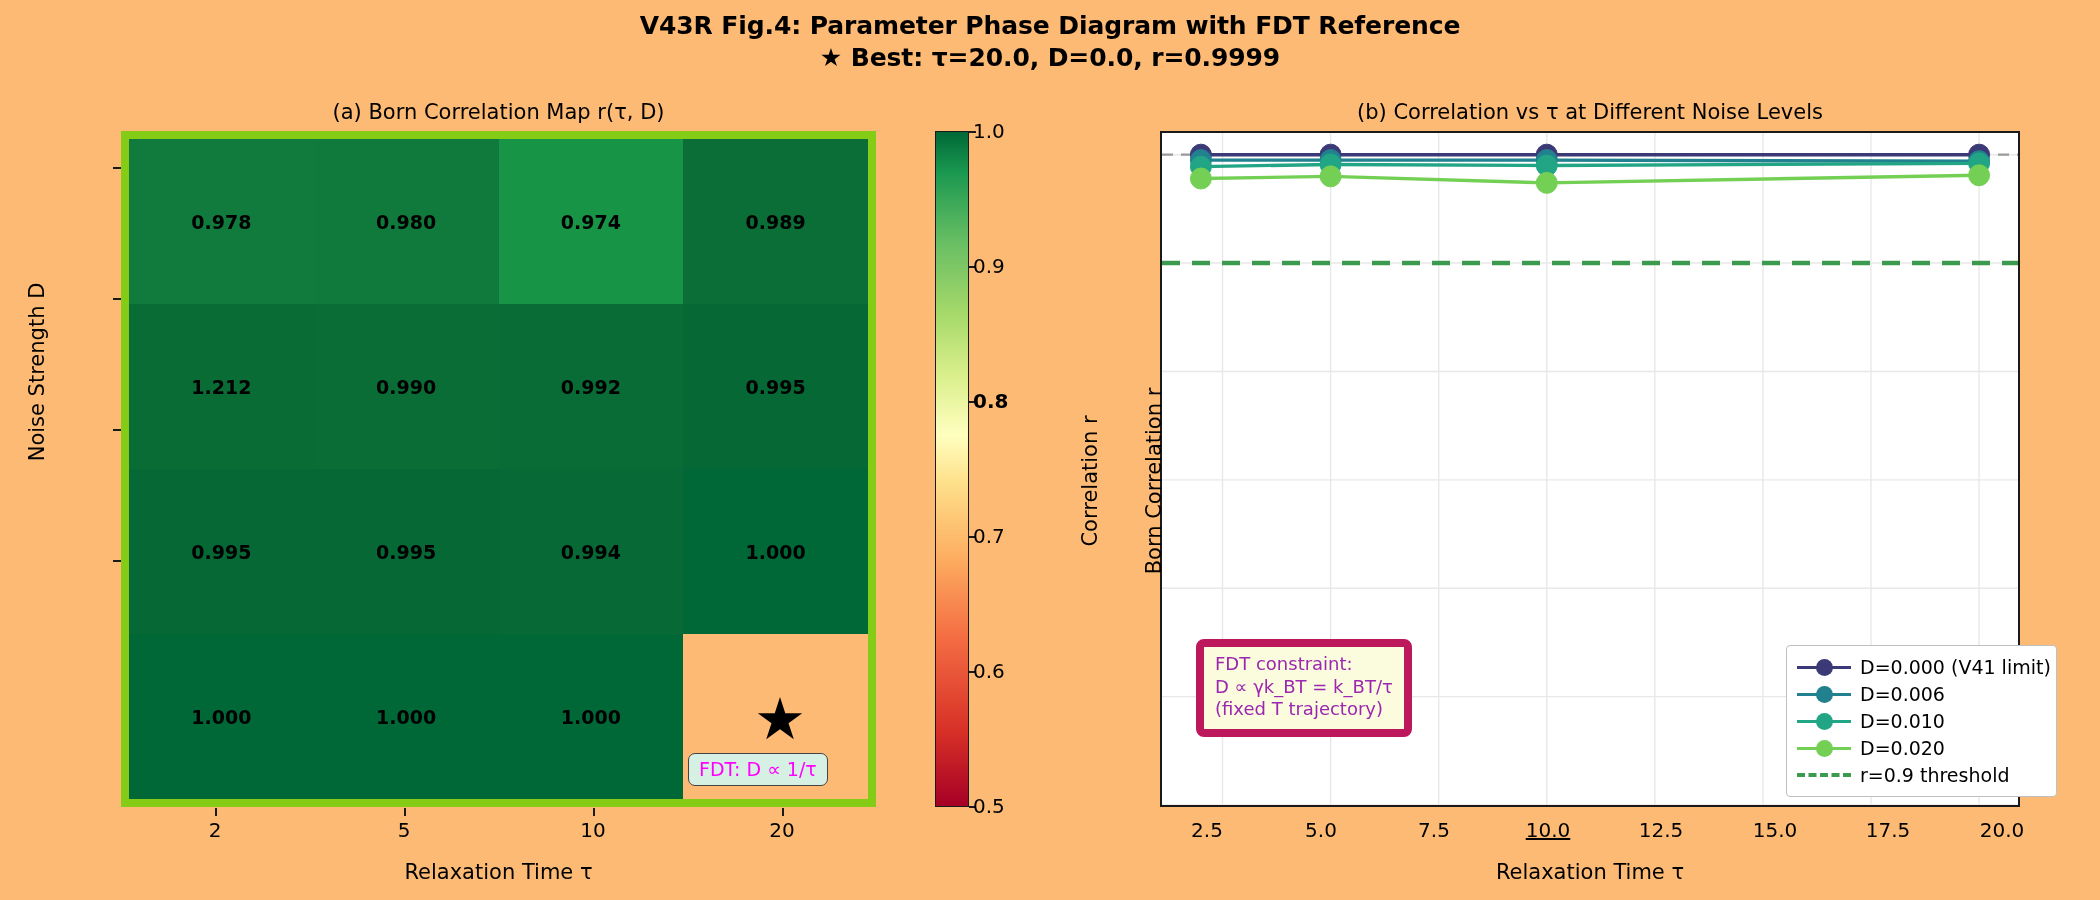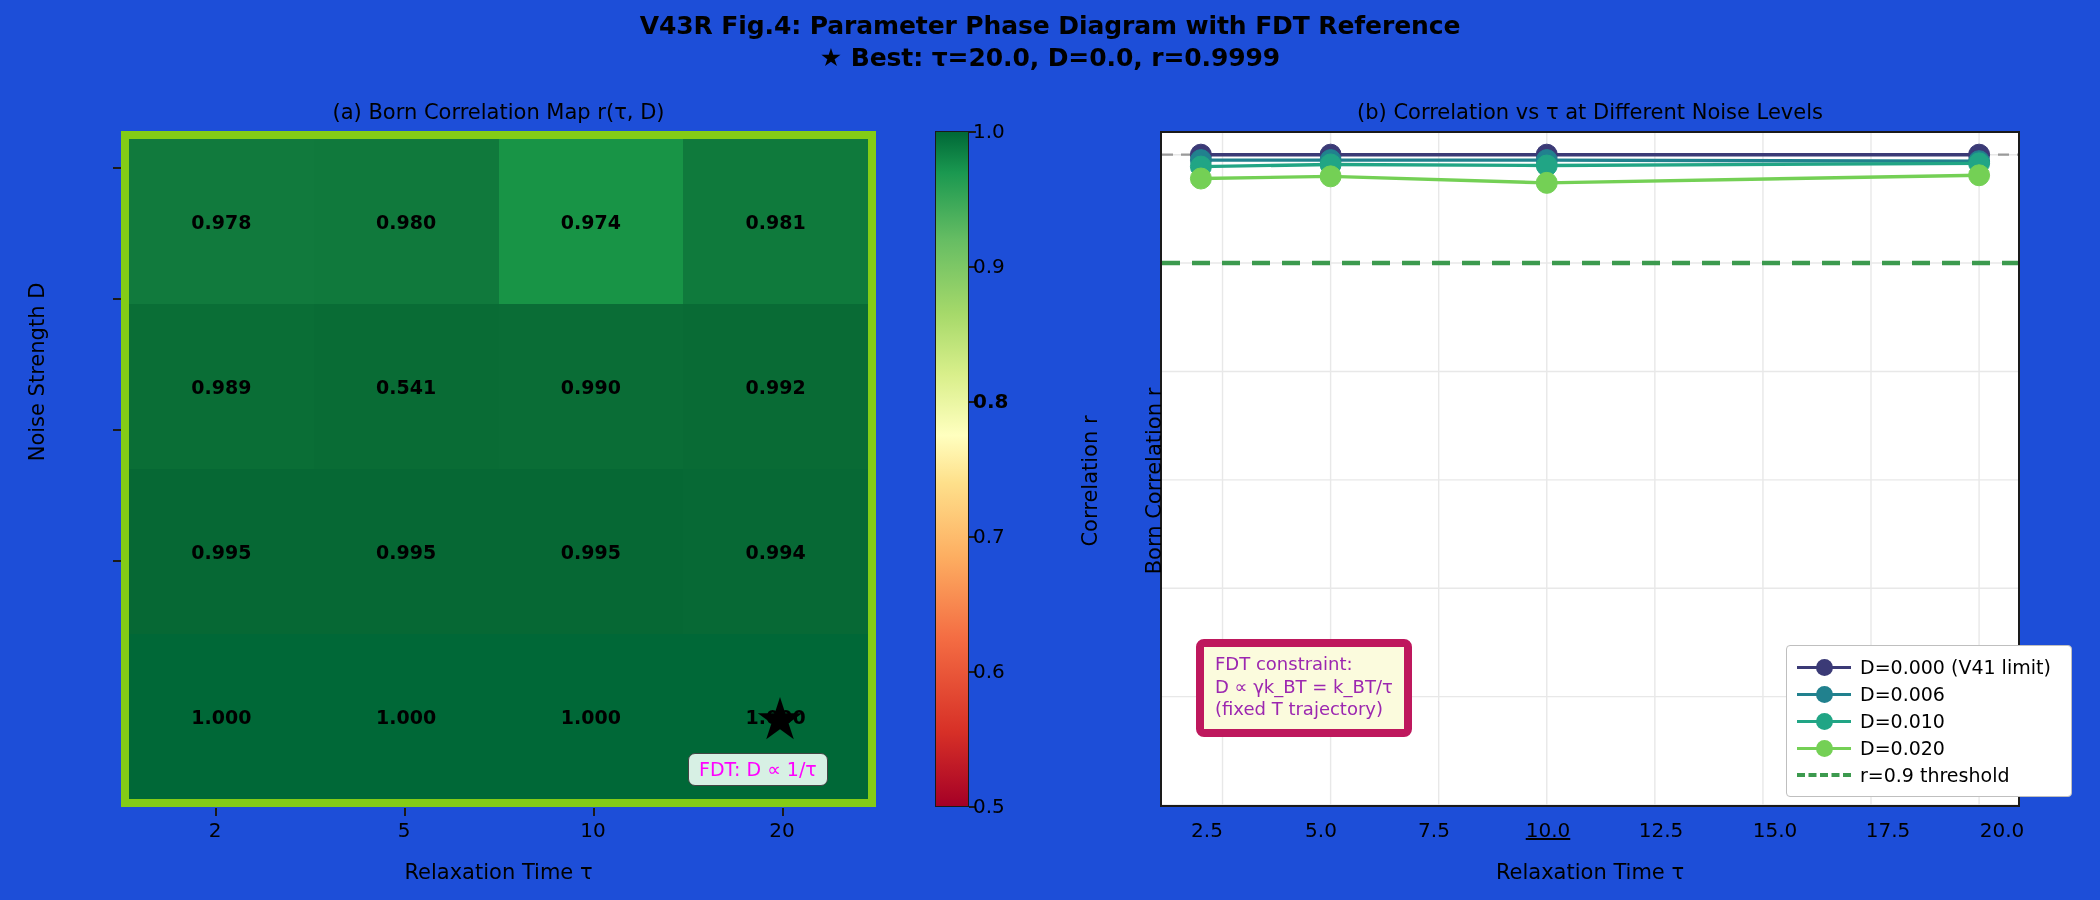--- a/index.html
+++ b/index.html
@@ -6,21 +6,21 @@
   html, body {
     margin: 0; padding: 0;
     width: 2100px; height: 900px;
     background: #ffffff;
     font-family: "DejaVu Sans", sans-serif;
     overflow: hidden;
   }
   #figure {
     position: relative;
     width: 2100px; height: 900px;
-    background: #1d4ed8;
+    background: #fdba74;
   }
 
   
   .suptitle {
     position: absolute;
     left: 0; top: 10px;
     width: 2100px;
     text-align: center;
     font-size: 25px;
     font-weight: bold;
@@ -209,21 +209,21 @@
     color: #000;
   }
 
   
   #legendB {
     position: absolute;
     left: 1786px; top: 645px;
     background: #ffffff;
     border: 1.2px solid #bfbfbf;
     border-radius: 4px;
-    padding: 7px 20px 8px 10px;
+    padding: 7px 5px 8px 10px;
     z-index: 6;
   }
   .legend-row {
     display: flex;
     align-items: center;
     height: 27px;
   }
   .legend-sym { width: 54px; height: 20px; position: relative; margin-right: 9px; }
   .legend-line {
     position: absolute;
@@ -280,28 +280,25 @@
     <div id="heat-grid">
         <div class="heat-cell" style="background: rgb(17, 122, 61);">
           <span class="heat-val">0.978</span>
         </div>
         <div class="heat-cell" style="background: rgb(16, 121, 60);">
           <span class="heat-val">0.980</span>
         </div>
         <div class="heat-cell" style="background: rgb(24, 148, 70);">
           <span class="heat-val">0.974</span>
         </div>
-        <div class="heat-cell" style="background: rgb(15, 122, 60);">
-          <span class="heat-val">0.981</span>
-        </div>
         <div class="heat-cell" style="background: rgb(10, 110, 54);">
           <span class="heat-val">0.989</span>
         </div>
         <div class="heat-cell" style="background: rgb(9, 108, 53);">
-          <span class="heat-val">0.541</span>
+          <span class="heat-val">1.212</span>
         </div>
         <div class="heat-cell" style="background: rgb(10, 109, 54);">
           <span class="heat-val">0.990</span>
         </div>
         <div class="heat-cell" style="background: rgb(9, 107, 53);">
           <span class="heat-val">0.992</span>
         </div>
         <div class="heat-cell" style="background: rgb(6, 104, 52);">
           <span class="heat-val">0.995</span>
         </div>

